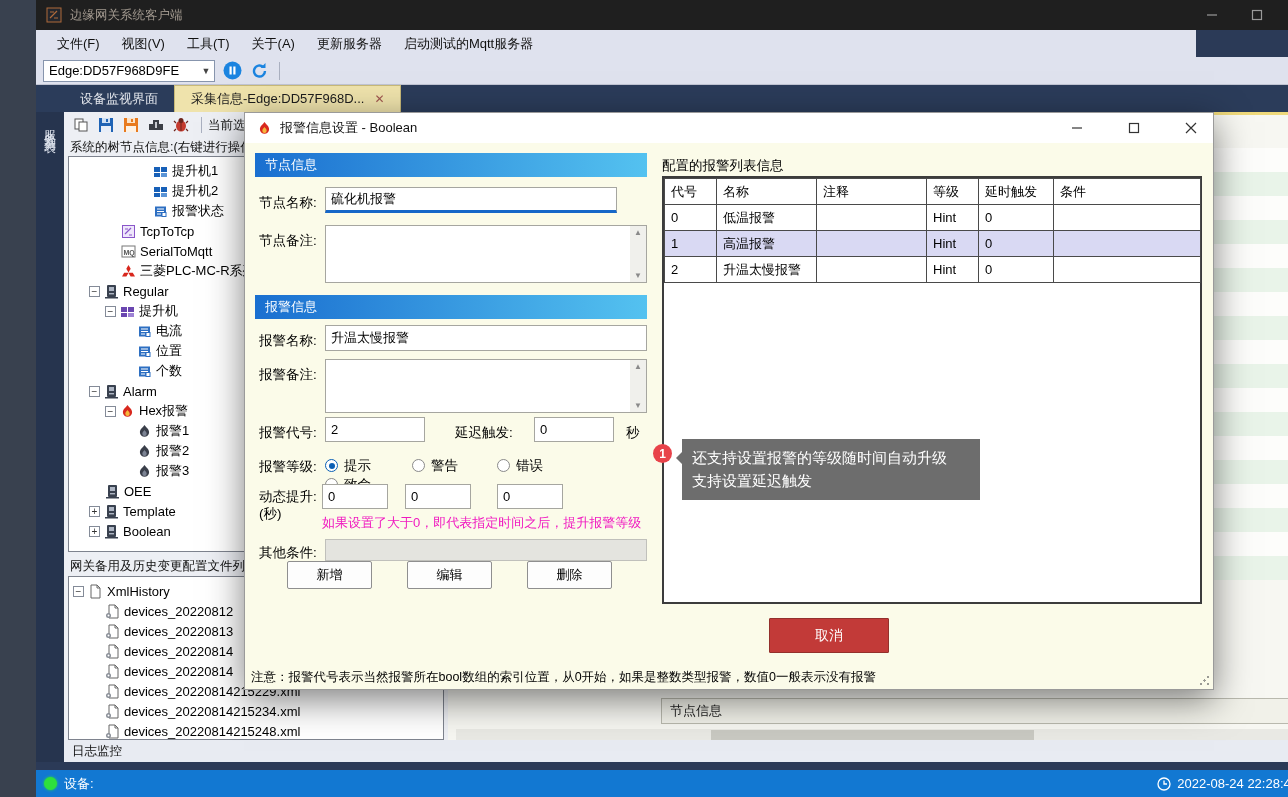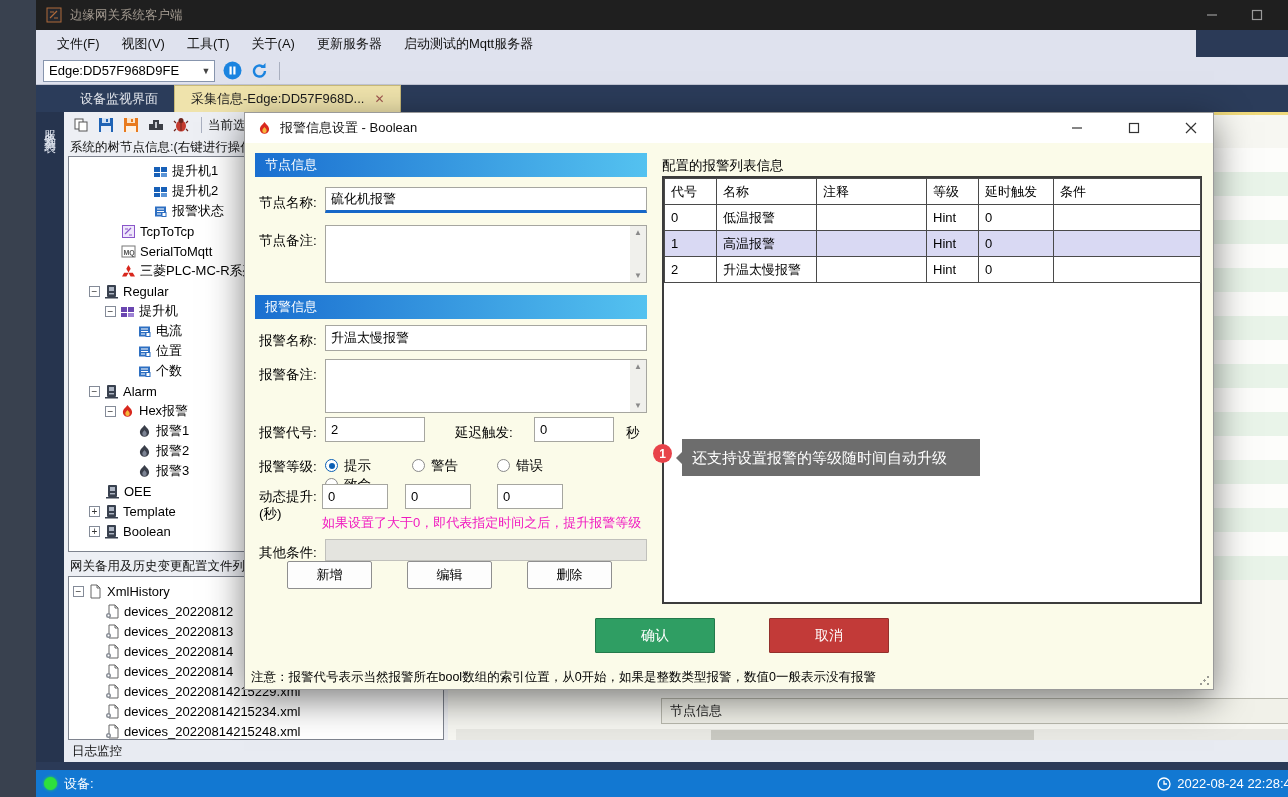--- a/index.html
+++ b/index.html
@@ -609,21 +609,21 @@
             </svg>
           </span>
       </div>
     </div>
 
     <div class="sec-header" style="top:40px;">
       <span>节点信息</span>
     </div>
 
     <span class="flabel" style="top:81px;">节点名称:</span>
-    <input class="dinput" style="left: 80px; top: 74px; width: 322px; height: 26px; border-bottom: 3px solid rgb(22, 103, 200);" value="硫化机报警">
+    <input class="dinput" style="left: 80px; top: 74px; width: 292px; height: 26px; border-bottom: 3px solid rgb(22, 103, 200);" value="硫化机报警">
 
     <span class="flabel" style="top:119px;">节点备注:</span>
     <div class="dtextarea" style="left:80px;top:112px;width:322px;height:58px;">
       <span></span>
       <span class="gutter">
           <span>▲</span>
           <span>▼</span>
         </span>
     </div>
 
@@ -720,25 +720,23 @@
             </tr>
           </tbody>
         </table>
     </div>
 
     <div id="ann-badge">
         <span>1</span>
       </div>
     <div id="ann-tip">
         <div>还支持设置报警的等级随时间自动升级</div>
-      </div>
-
-    <div id="btn-ok" class="bigbtn">
-        <span>确认</span>
-      </div>
+        <div>支持设置延迟触发</div>
+      </div>
+
     <div id="btn-cancel" class="bigbtn">
         <span>取消</span>
       </div>
 
     <div id="dlg-note">注意：报警代号表示当然报警所在bool数组的索引位置，从0开始，如果是整数类型报警，数值0一般表示没有报警</div>
     <div id="dlg-grip"></div>
   </div>
 
 </div>
 

